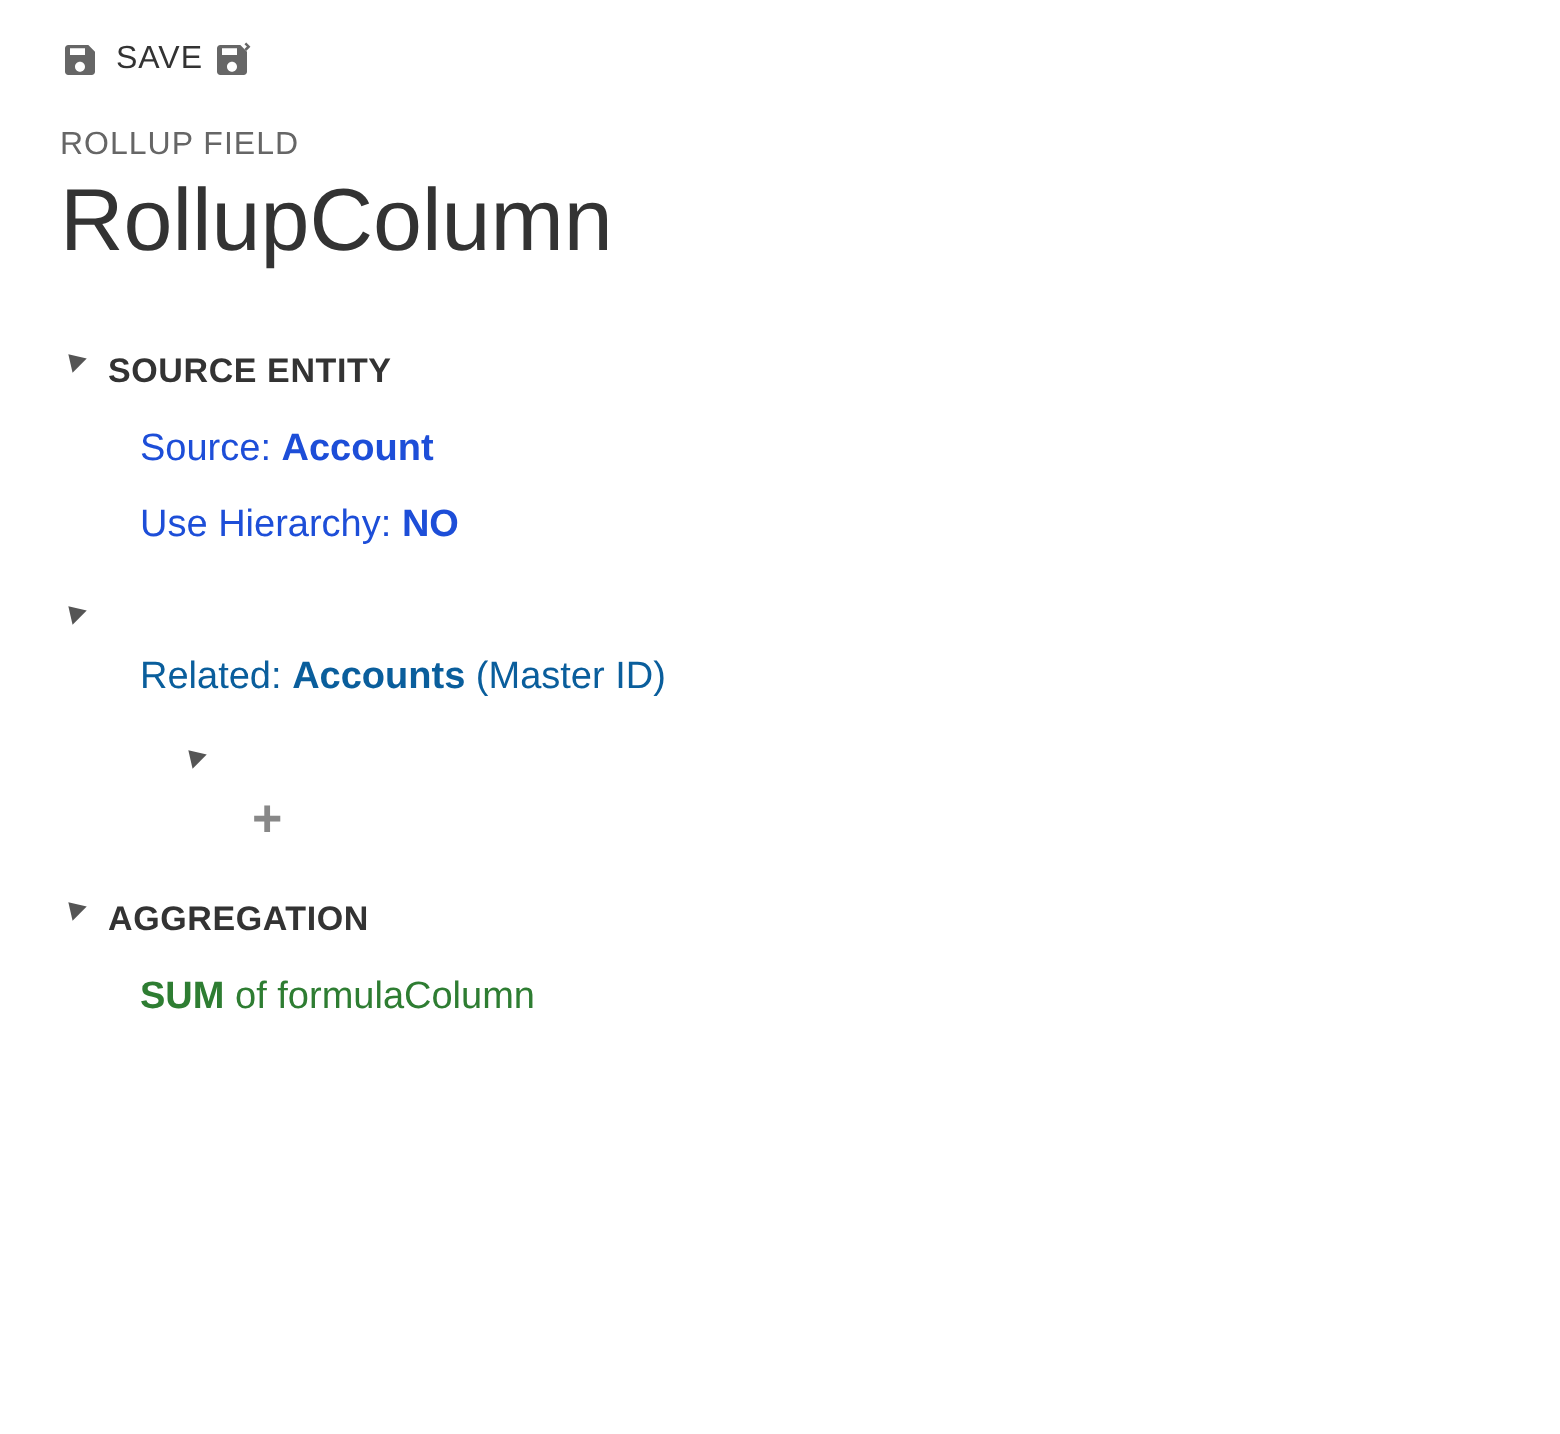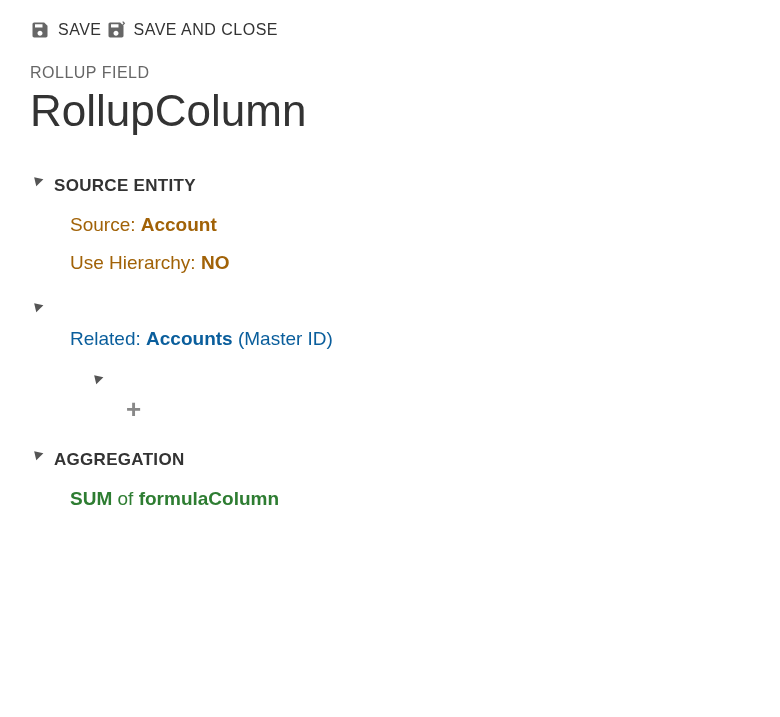--- a/index.html
+++ b/index.html
@@ -77,21 +77,21 @@
       margin-left: 6px;
     }
     .section-body {
       padding-left: 40px;
     }
     .kv-line {
       font-size: 19px;
       margin-bottom: 16px;
     }
     .kv-line.green {
-      color: #a16207;
+      color: #1d4ed8;
     }
     .kv-line.green .kv-label {
       font-weight: 400;
     }
     .kv-line.green .kv-value {
       font-weight: 700;
     }
     .kv-line.blue {
       color: #0a5e9c;
     }
@@ -137,39 +137,38 @@
       font-size: 19px;
       color: #2e7d32;
     }
     .agg-func {
       font-weight: 700;
     }
     .agg-of {
       font-weight: 400;
     }
     .agg-field {
-      font-weight: 700;
+      font-weight: 400;
     }
   </style>
 </head>
 <body>
 
 <div class="toolbar">
   <div class="toolbar-btn">
     <svg viewBox="0 0 24 24">
       <path d="M17 3H5c-1.1 0-2 .9-2 2v14c0 1.1.9 2 2 2h14c1.1 0 2-.9 2-2V7l-4-4zm-5 16c-1.66 0-3-1.34-3-3s1.34-3 3-3 3 1.34 3 3-1.34 3-3 3zM15 9H6V5h9v4z"></path>
     </svg>
     <span>SAVE</span>
   </div>
   <div class="toolbar-btn">
     <svg viewBox="0 0 24 24">
       <path d="M17 3H5c-1.1 0-2 .9-2 2v14c0 1.1.9 2 2 2h14c1.1 0 2-.9 2-2V7l-4-4zm-5 16c-1.66 0-3-1.34-3-3s1.34-3 3-3 3 1.34 3 3-1.34 3-3 3zM15 9H6V5h9v4z"></path>
       <path d="M20 2l2 2-2 2" fill="none" stroke="#666" stroke-width="1.5"></path>
     </svg>
-    <span>SAVE AND CLOSE</span>
   </div>
 </div>
 
 <div class="field-type-label">ROLLUP FIELD</div>
 <h1 class="page-title">RollupColumn</h1>
 
 <div class="section">
   <div class="section-header">
     <div class="collapse-toggle"></div>
     <div class="section-title">SOURCE ENTITY</div>

